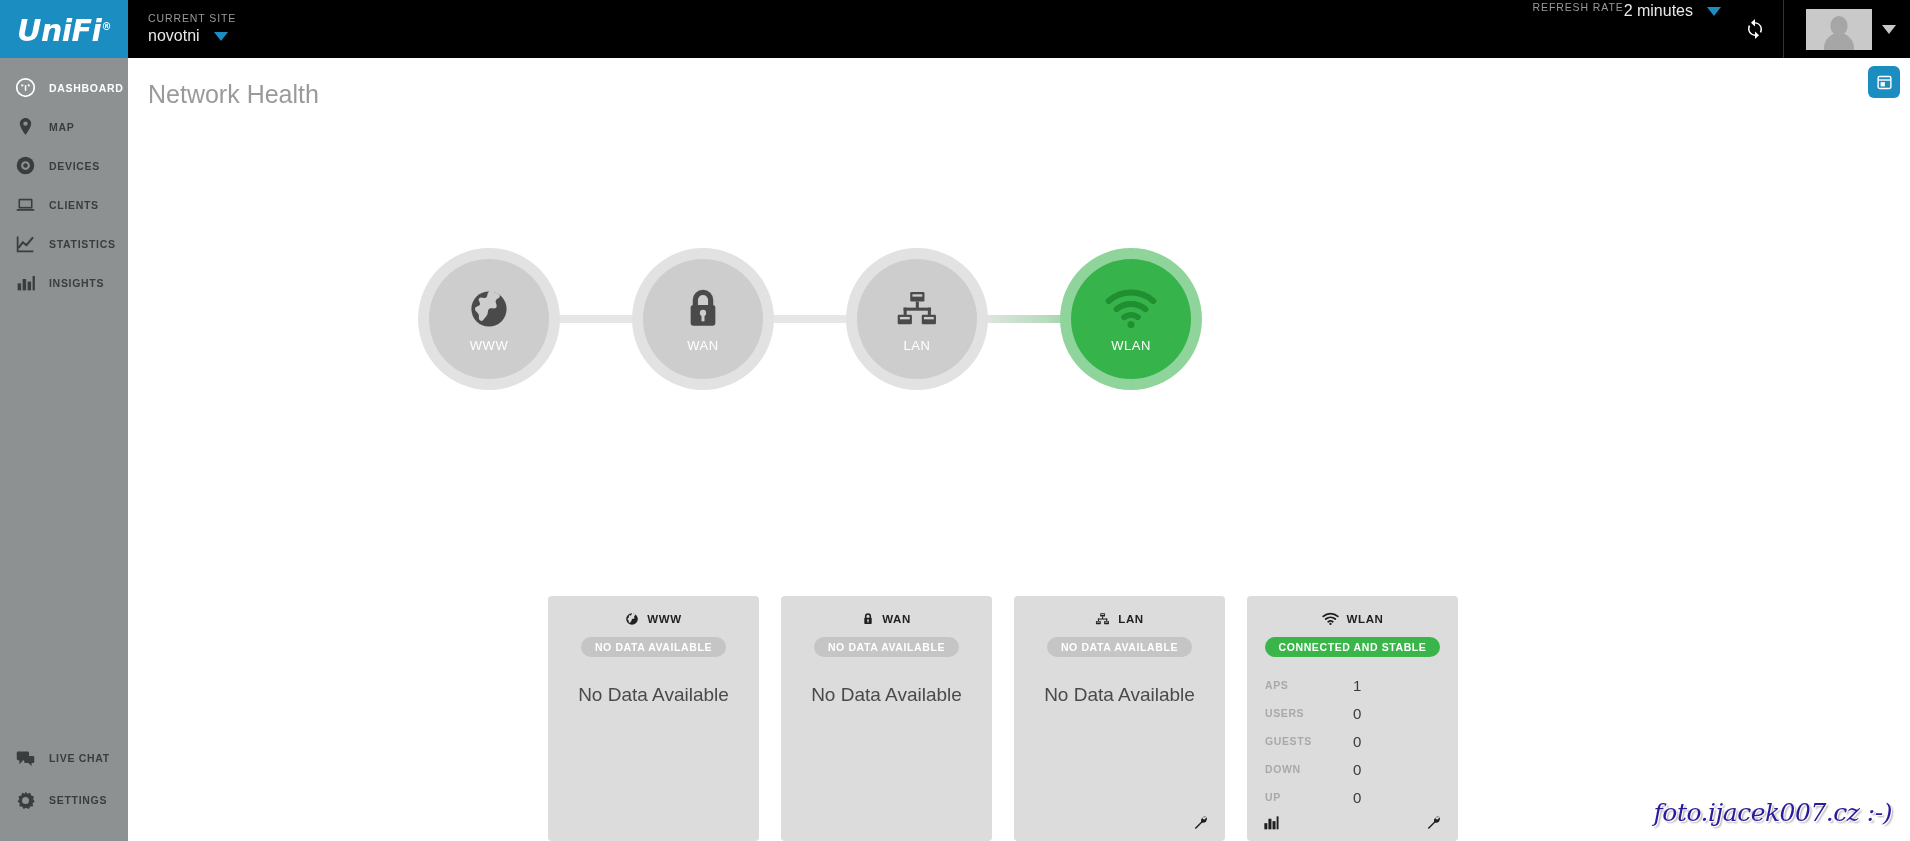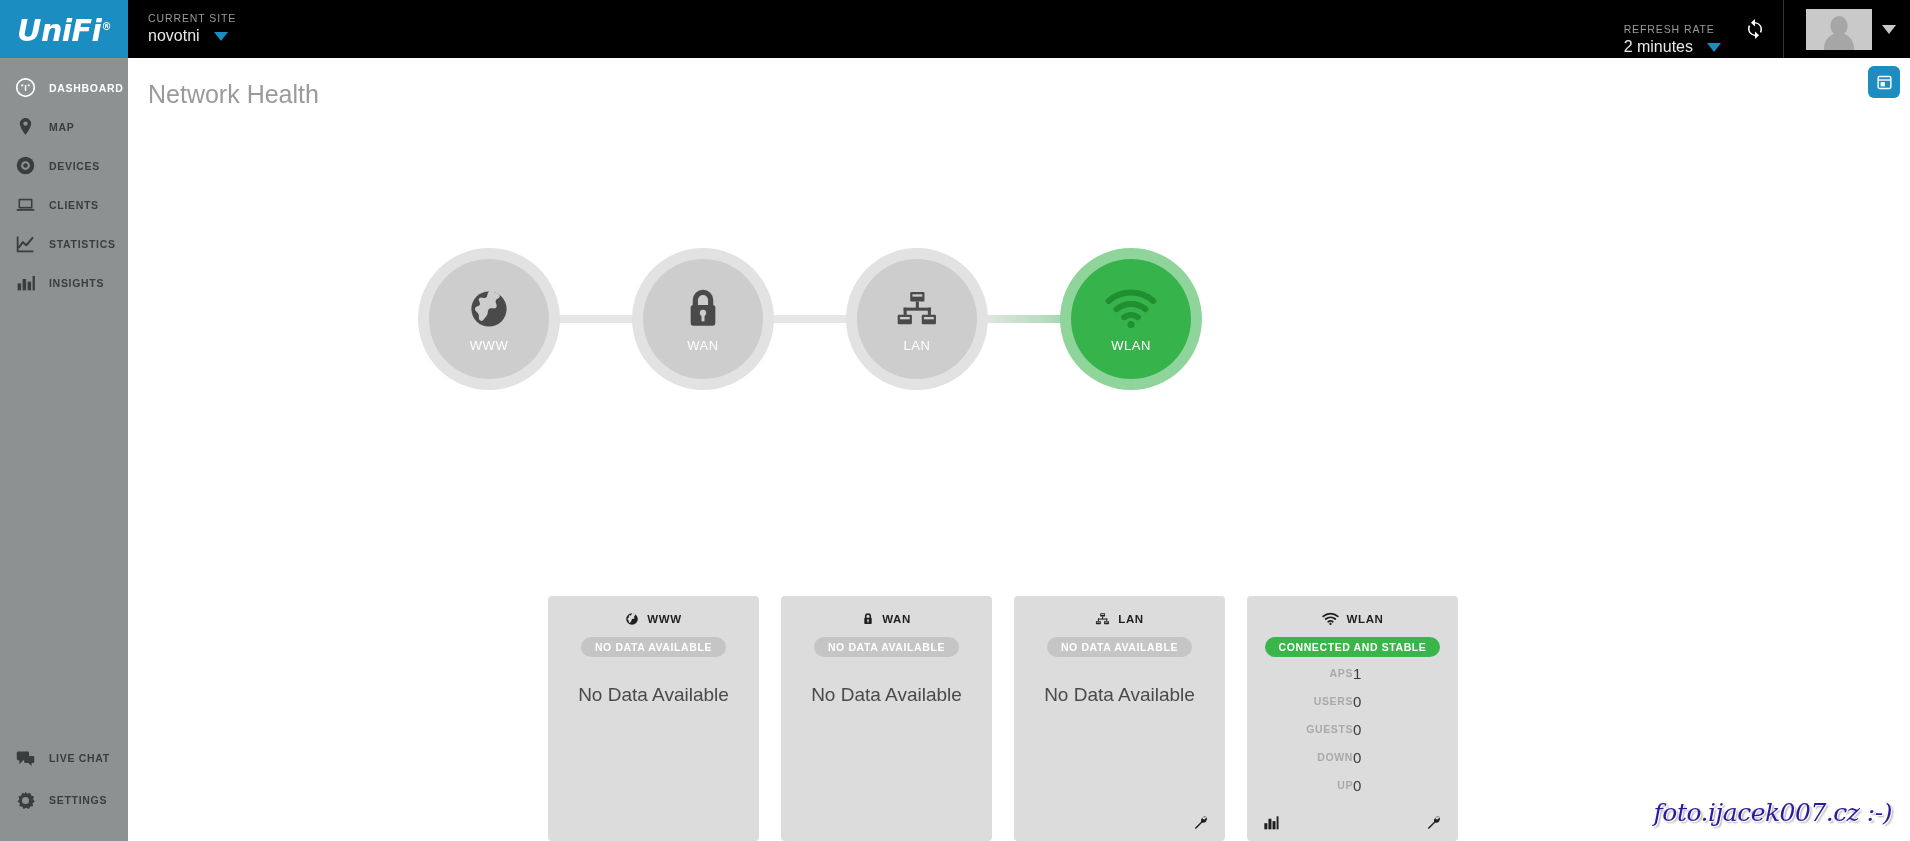--- a/index.html
+++ b/index.html
@@ -43,21 +43,21 @@
   .caret-down {
     width: 0; height: 0; border-left: 7px solid transparent;
     border-right: 7px solid transparent; border-top: 9px solid #1b8dc0;
     display: inline-block;
   }
   .caret-down.gray { border-top-color: #c7c7c7; }
 
   .topbar-spacer { flex: 1 1 auto; }
 
   .refresh-block {
-    display: flex; flex-direction: column; justify-content: flex-end;
+    display: flex; flex-direction: row; justify-content: flex-end;
     align-items: flex-start; padding-right: 6px; cursor: pointer;
   }
   .refresh-icon-btn {
     display: flex; align-items: center; justify-content: center;
     width: 56px; height: 58px; cursor: pointer;
   }
   .avatar-wrap {
     display: flex; align-items: center; gap: 10px;
     padding: 0 14px 0 22px; border-left: 1px solid #333333;
     height: 58px; cursor: pointer;
@@ -174,21 +174,21 @@
     margin: 9px auto 0; display: block; width: fit-content;
     padding: 4px 14px; border-radius: 11px;
     font-size: 10.5px; font-weight: bold; letter-spacing: 0.6px;
     color: #ffffff; background: #c5c5c5; text-align: center;
   }
   .pill.green { background: #3ab54a; }
   .card-empty {
     position: absolute; left: 0; right: 0; top: 88px;
     text-align: center; font-size: 19px; color: #4a4a4a; font-weight: normal;
   }
-  .stats { margin-top: 2px; padding: 0 18px; text-align: right; }
+  .stats { margin-top: 14px; padding: 0 18px; }
   .stat-row {
     display: flex; align-items: center; height: 28px;
   }
   .stat-key {
     flex: 0 0 88px; font-size: 10.5px; font-weight: bold;
     letter-spacing: 0.6px; color: #a9a9a9;
   }
   .stat-val { font-size: 15px; color: #3a3a3a; }
   .card-foot {
     position: absolute; left: 0; right: 0; bottom: 10px;

